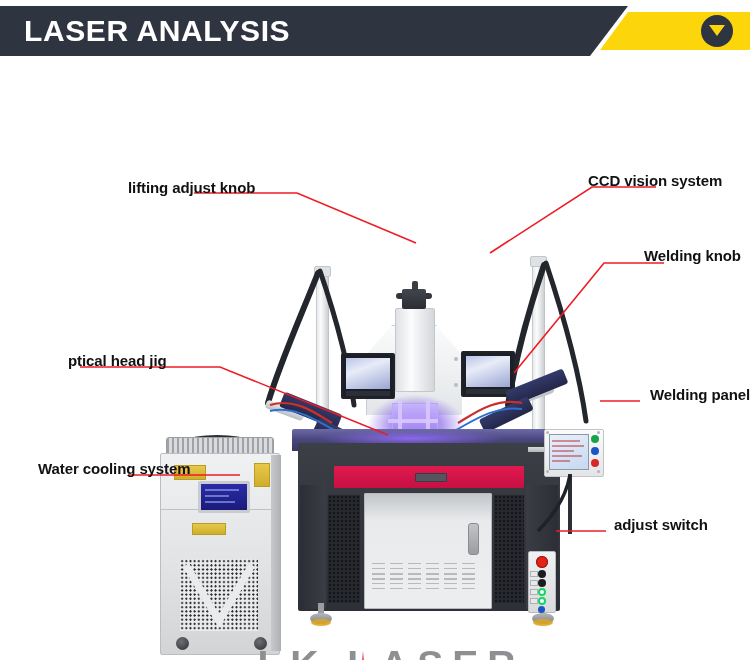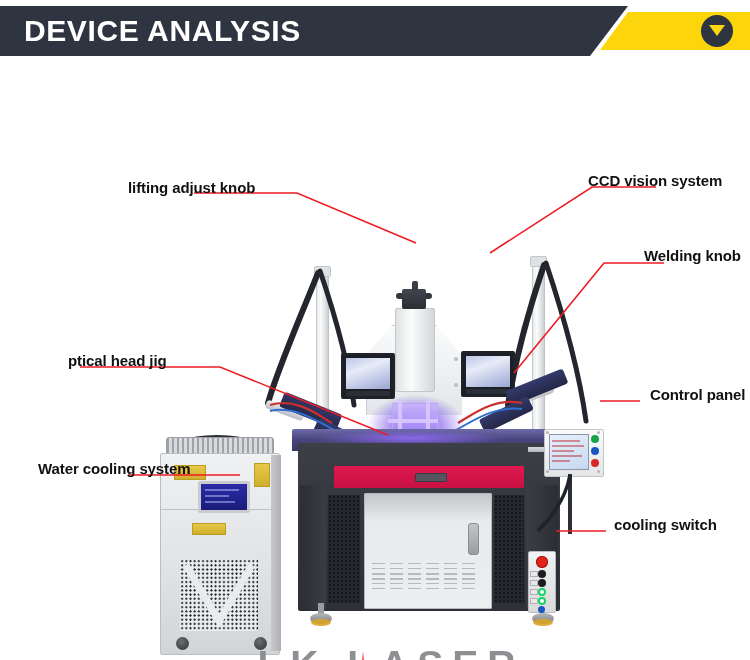--- a/index.html
+++ b/index.html
@@ -180,21 +180,21 @@
       font-family:"Liberation Sans","DejaVu Sans",sans-serif;}
   .wm-line{position:absolute;left:343px;top:46px;width:180px;height:1px;background:#f0a0a8;}
   .wm-star{position:absolute;left:330px;top:8px;width:34px;height:34px;}
 </style>
 </head>
 <body>
 
 <div id="header">
   <div class="hdr-dark"></div>
   <div class="hdr-yellow"></div>
-  <div class="hdr-title">DEVICE ANALYSIS</div>
+  <div class="hdr-title">LASER ANALYSIS</div>
   <div class="hdr-circle">
     <div class="hdr-tri" style="left:8px;top:10px;"></div>
   </div>
 </div>
 
 <div id="stage">
 
   <div id="machine">
 
     <div>
@@ -371,23 +371,23 @@
   <div class="lbl" style="left:112px;top:76px;">lifting adjust  knob</div>
 
   <div class="lbl" style="left:52px;top:249px;">ptical head jig</div>
 
   <div class="lbl" style="left:22px;top:357px;">Water cooling system</div>
 
   <div class="lbl" style="left:572px;top:69px;">CCD vision system</div>
 
   <div class="lbl" style="left:628px;top:144px;">Welding knob</div>
 
-  <div class="lbl" style="left:634px;top:283px;">Control panel</div>
-
-  <div class="lbl" style="left:598px;top:413px;">cooling switch</div>
+  <div class="lbl" style="left:634px;top:283px;">Welding panel</div>
+
+  <div class="lbl" style="left:598px;top:413px;">adjust switch</div>
 
   <div id="watermark">
     <div class="wm-text">LK  LASER</div>
     <div class="wm-line"></div>
     <svg class="wm-star" viewBox="0 0 34 34">
       <path d="M17 0 L19 15 L34 17 L19 19 L17 34 L15 19 L0 17 L15 15 Z" fill="#f0636f" opacity="0.95"></path>
       <circle cx="17" cy="17" r="2.4" fill="#e8505f"></circle>
     </svg>
   </div>
 </div>

